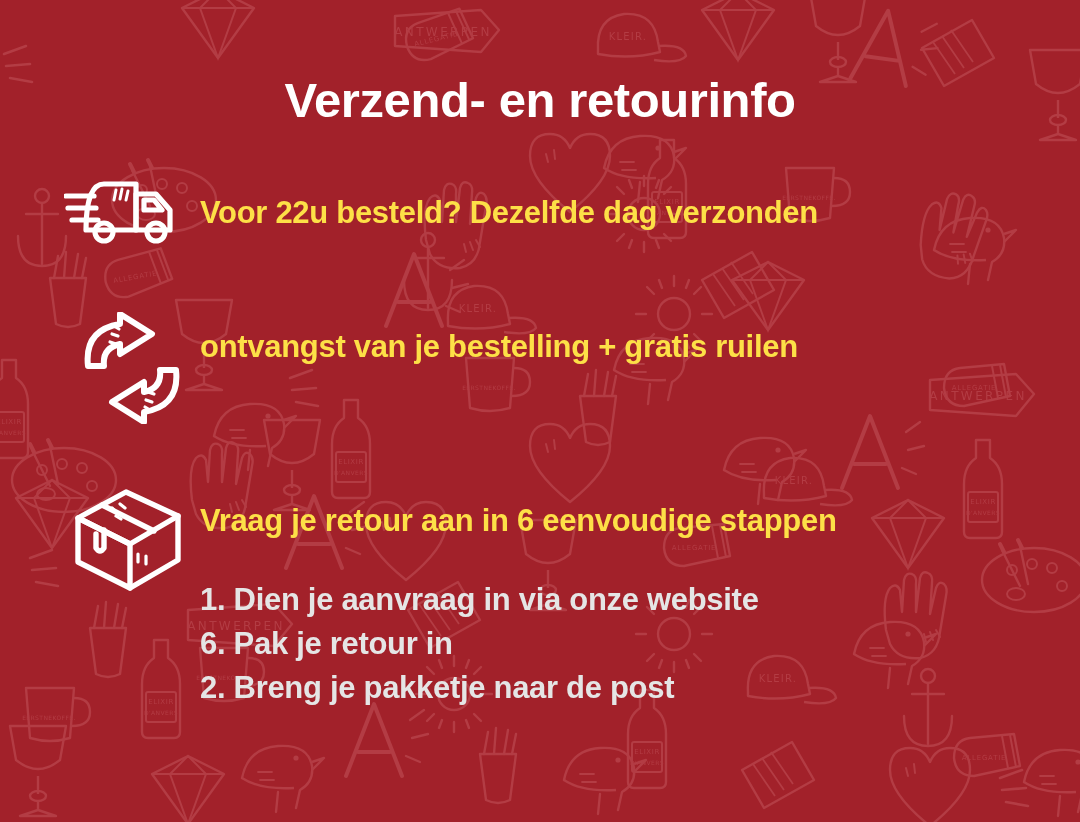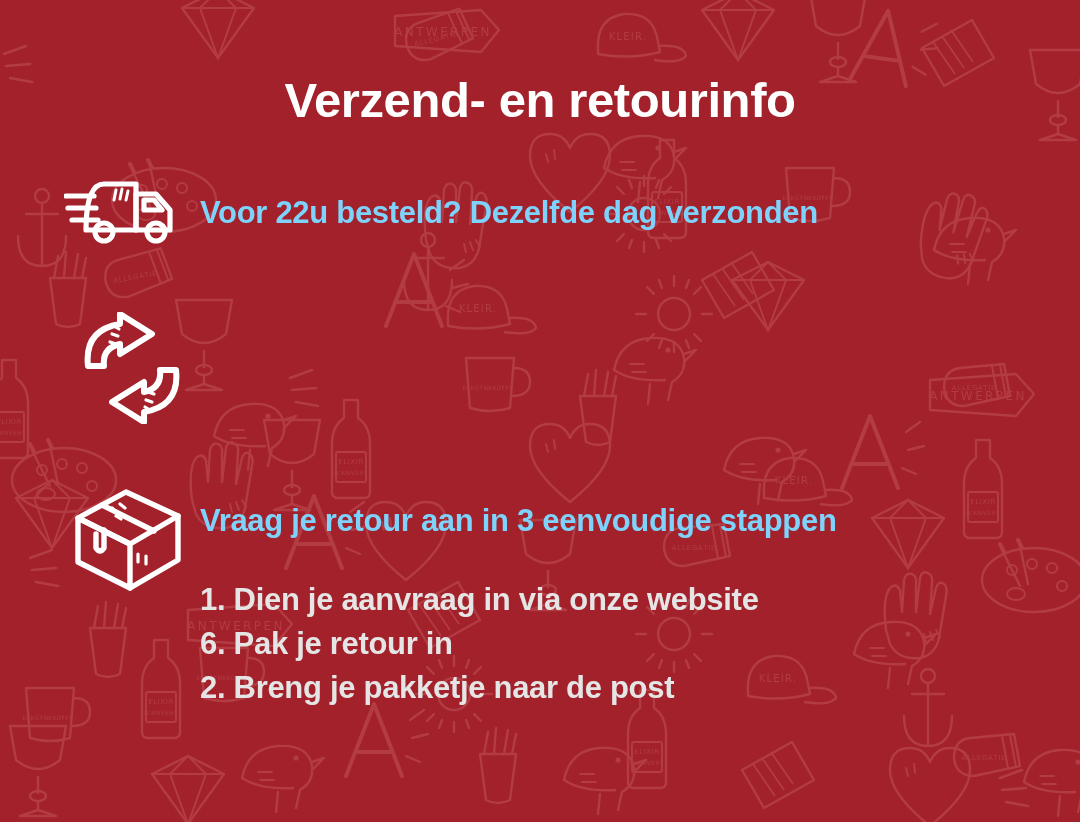--- a/index.html
+++ b/index.html
@@ -60,21 +60,21 @@
     width: 1080px;
   }
 
   .row-icon {
     position: absolute;
     display: block;
   }
 
   .row-text {
     position: absolute;
-    color: #7dd3fc;
+    color: #fde047;
     font-weight: bold;
     letter-spacing: -0.3px;
   }
 
   
   #row-shipping .row-icon { left: 64px; top: 176px; width: 118px; height: 68px; }
   #row-shipping .row-text { left: 200px; top: 192px; font-size: 31px; line-height: 42px; white-space: nowrap; }
 
   
   #row-returns .row-icon { left: 76px; top: 312px; width: 112px; height: 112px; }
@@ -331,41 +331,42 @@
             <path d="M12 54 Q8 18 44 12 L44 2 L76 22 L44 42 L44 32 Q26 36 28 54 Z"></path>
             <path d="M100 58 Q104 94 68 100 L68 110 L36 90 L68 70 L68 80 Q86 76 84 58 Z"></path>
           </g>
           <g fill="none" stroke="#FFFFFF" stroke-width="3.2" stroke-linecap="round">
             <path d="M36 22 L42 24 M34 30 L40 32 M38 14 L43 17"></path>
             <path d="M76 90 L70 88 M78 82 L72 80 M74 98 L69 95"></path>
           </g>
         </svg>
       </span>
       <div class="row-text">
+        <div>ontvangst van je bestelling + gratis ruilen</div>
       </div>
     </div>
 
     <div class="row" id="row-steps">
       <span class="row-icon">
         <svg viewBox="0 0 116 106" xmlns="http://www.w3.org/2000/svg">
           <g fill="none" stroke="#FFFFFF" stroke-width="5.4" stroke-linejoin="round" stroke-linecap="round">
             <path d="M8 32 L56 6 L108 30 L60 58 Z"></path>
             <path d="M8 32 L8 76 L60 102 L60 58 Z"></path>
             <path d="M108 30 L108 74 L60 102"></path>
             <path d="M32 19 L84 45"></path>
             <path d="M34 44 L34 62 Q30 68 26 62 L26 48"></path>
           </g>
           <g fill="none" stroke="#FFFFFF" stroke-width="3.2" stroke-linecap="round">
             <path d="M42 22 L46 26 M50 18 L55 22 M46 30 L51 33"></path>
             <path d="M68 68 L68 76 M76 70 L76 78"></path>
           </g>
         </svg>
       </span>
       <div class="row-text" id="row-steps-heading-wrap">
-        <div id="row-steps-heading-inner" style="position:relative;">Vraag je retour aan in 3 eenvoudige stappen</div>
+        <div id="row-steps-heading-inner" style="position:relative;">Vraag je retour aan in 6 eenvoudige stappen</div>
       </div>
       <ul id="steps-list">
         <li>1. Dien je aanvraag in via onze website</li>
         <li>6. Pak je retour in</li>
         <li>2. Breng je pakketje naar de post</li>
       </ul>
     </div>
 
   </div>
 </div>

